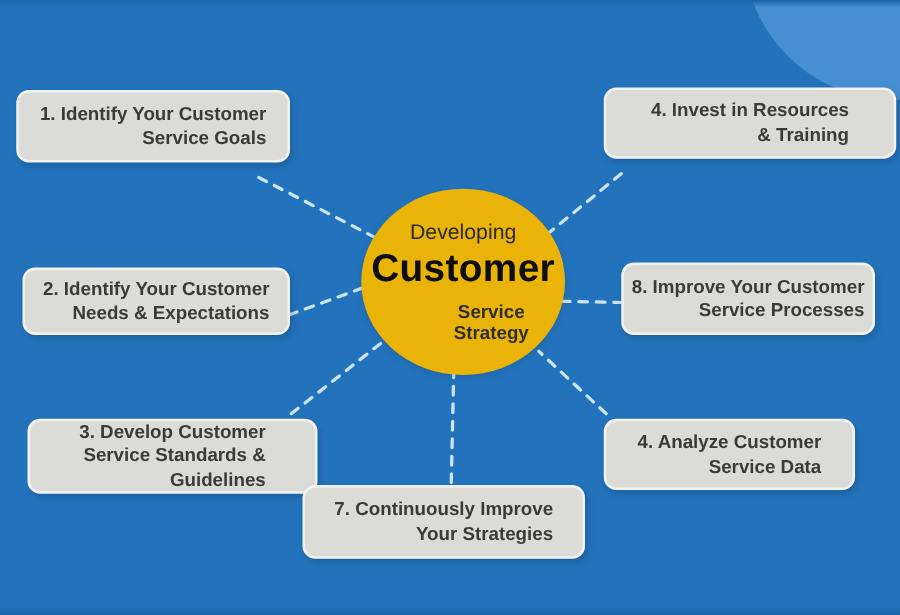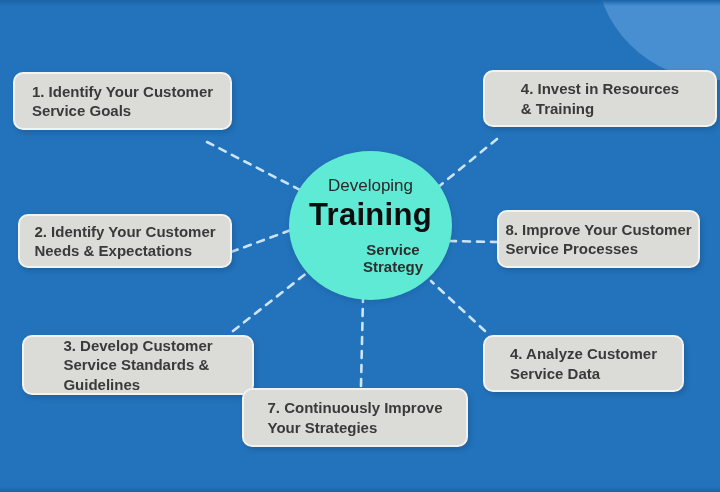--- a/index.html
+++ b/index.html
@@ -35,21 +35,21 @@
     width: 720px; height: 492px;
   }
 
   .center-circle {
     position: absolute;
     left: 289px;
     top: 151px;
     width: 163px;
     height: 149px;
     border-radius: 50%;
-    background: #5eead4;
+    background: #eab308;
     box-shadow: 0 2px 6px rgba(15, 50, 90, 0.20);
     display: flex;
     flex-direction: column;
     align-items: center;
     justify-content: center;
     text-align: center;
     color: #1E1E1E;
   }
   .center-line1 { font-size: 17px; font-weight: 500; color: #2A2A2A; }
   .center-line2 { font-size: 31px; font-weight: 800; color: #0D0D0D; margin-top: 1px; letter-spacing: 0.3px; }
@@ -57,21 +57,21 @@
 
   .box {
     position: absolute;
     background: #DBDCD8;
     border: 2px solid #F2F3EF;
     border-radius: 10px;
     box-shadow: 2px 3px 5px rgba(15, 50, 90, 0.25);
     display: flex;
     align-items: center;
     justify-content: center;
-    text-align: left;
+    text-align: right;
     color: #3A3A3A;
     font-size: 15px;
     font-weight: 600;
     line-height: 1.28;
     padding: 2px 6px;
     box-sizing: border-box;
   }
   .box span { white-space: pre-line; }
 
   .box1 { left: 13px;  top: 72px;  width: 219px; height: 58px; }
@@ -96,21 +96,21 @@
     <line x1="231" y1="252" x2="291" y2="230" stroke="#CBE4F6" stroke-width="2.6" stroke-dasharray="7 7" stroke-linecap="round"></line>
     <line x1="233" y1="331" x2="308" y2="272" stroke="#CBE4F6" stroke-width="2.6" stroke-dasharray="7 7" stroke-linecap="round"></line>
     <line x1="497" y1="139" x2="437" y2="188" stroke="#CBE4F6" stroke-width="2.6" stroke-dasharray="7 7" stroke-linecap="round"></line>
     <line x1="498" y1="242" x2="448" y2="241" stroke="#CBE4F6" stroke-width="2.6" stroke-dasharray="7 7" stroke-linecap="round"></line>
     <line x1="485" y1="331" x2="431" y2="281" stroke="#CBE4F6" stroke-width="2.6" stroke-dasharray="7 7" stroke-linecap="round"></line>
     <line x1="361" y1="386" x2="363" y2="298" stroke="#CBE4F6" stroke-width="2.6" stroke-dasharray="7 7" stroke-linecap="round"></line>
   </svg>
 
   <div class="center-circle">
     <div class="center-line1">Developing</div>
-    <div class="center-line2">Training</div>
+    <div class="center-line2">Customer</div>
     <div class="center-line3">Service Strategy</div>
   </div>
 
   <div class="box box1">
     <span>1. Identify Your Customer
 Service Goals</span>
   </div>
   <div class="box box2">
     <span>2. Identify Your Customer
 Needs &amp; Expectations</span>

